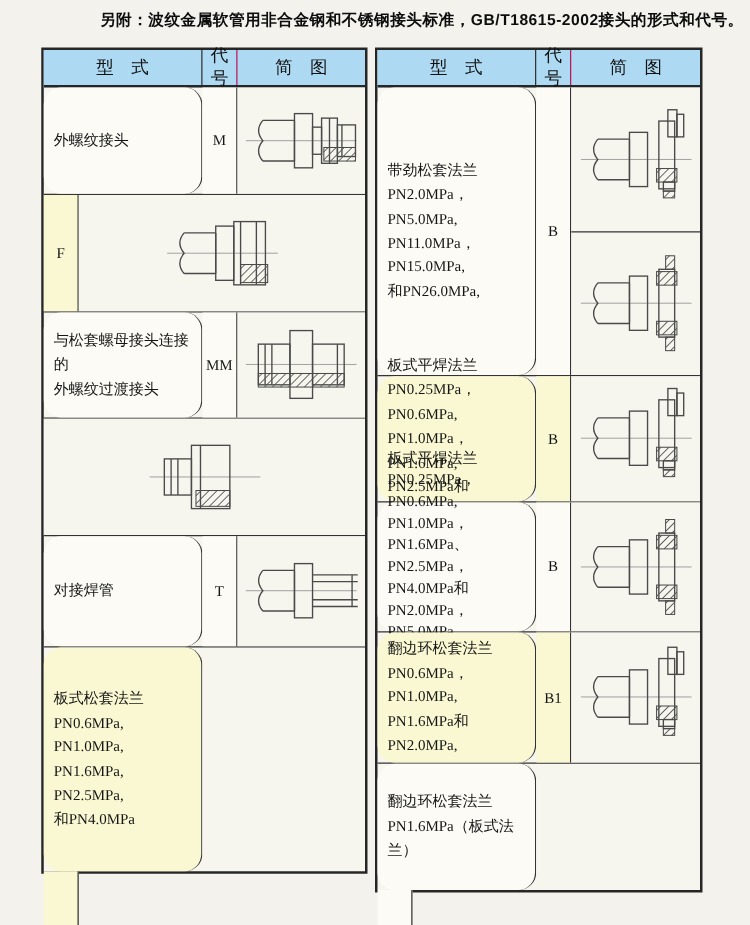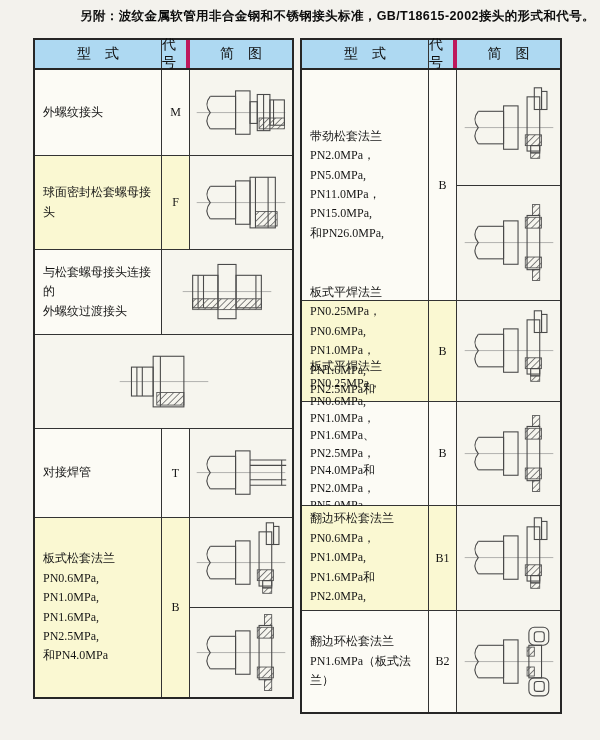--- a/index.html
+++ b/index.html
@@ -23,30 +23,30 @@
   .tbl-right{left:300px;width:262px;}
   .hrow{
     display:flex;height:30px;background:#aed9f2;
     border-bottom:2px solid #262626;
   }
   .hcell{
     display:flex;align-items:center;justify-content:center;
     font-size:14px;color:#101010;
   }
   .hcell.htype{width:127px;border-right:1px solid #333;}
-  .hcell.hcode{width:28px;border-right:4px solid #be185d;}
+  .hcell.hcode{width:28px;border-right:1px solid #be185d;text-align:center;}
   .hcell.hdiag{flex:1;text-align:right;}
   .row{display:flex;border-bottom:1px solid #333;}
-  .row:last-child{border-bottom:none;}
+  .row:last-child{border-bottom:none;flex-direction:column;}
   .cell{min-height:100%;}
   .type{
     width:127px;border-right:1px solid #333;background:#fcfbf5;
     display:flex;align-items:center;
     padding:4px 3px 4px 8px;
-    font-size:12px;line-height:1.62;white-space:pre-line;
+    font-size:12px;line-height:1.62;white-space:pre-line;border-radius:14px;
   }
   .code{
     width:28px;border-right:1px solid #333;background:#fcfbf5;
     display:flex;align-items:center;justify-content:center;
     font-size:12px;
   }
   .schem{
     flex:1;background:#f6f5ee;
     display:flex;align-items:center;justify-content:center;
   }
@@ -96,21 +96,20 @@
             <line x1="77" y1="26" x2="77" y2="66" class="ln"></line>
             <rect x="84" y="32" width="16" height="28" class="ln"></rect>
             <line x1="88" y1="32" x2="88" y2="60" class="ln"></line>
             <rect x="72" y="52" width="28" height="12" fill="url(#hp)" stroke="#4a4a4a" stroke-width="0.9"></rect>
           </svg>
         </span>
     </div>
   </div>
 
   <div class="row hl" style="height:94px">
-    <div class="cell type">球面密封松套螺母接头</div>
     <div class="cell code">F</div>
     <div class="cell schem">
       <span class="fit">
           <svg viewBox="0 0 104 92" xmlns="http://www.w3.org/2000/svg">
             <line x1="3" y1="46" x2="101" y2="46" class="cl"></line>
             <path d="M18,28 C13,34 13,40 18,46 C13,52 13,58 18,64" class="ln"></path>
             <line x1="18" y1="28" x2="46" y2="28" class="ln"></line>
             <line x1="18" y1="64" x2="46" y2="64" class="ln"></line>
             <line x1="46" y1="28" x2="46" y2="64" class="ln"></line>
             <rect x="46" y="22" width="16" height="48" class="ln"></rect>
@@ -119,20 +118,21 @@
             <line x1="82" y1="18" x2="82" y2="74" class="ln"></line>
             <rect x="68" y="56" width="24" height="16" fill="url(#hp)" stroke="#4a4a4a" stroke-width="0.9"></rect>
           </svg>
         </span>
     </div>
   </div>
 
   <div class="row" style="height:85px">
     <div class="cell type">与松套螺母接头连接的
 外螺纹过渡接头</div>
+    <div class="cell code">MM</div>
     <div class="cell schem">
       <span class="fit">
           <svg viewBox="0 0 104 92" xmlns="http://www.w3.org/2000/svg">
             <line x1="3" y1="46" x2="101" y2="46" class="cl"></line>
             <rect x="14" y="28" width="28" height="36" class="ln"></rect>
             <line x1="20" y1="28" x2="20" y2="64" class="ln"></line>
             <line x1="26" y1="28" x2="26" y2="64" class="ln"></line>
             <rect x="42" y="16" width="20" height="60" class="ln"></rect>
             <rect x="62" y="28" width="28" height="36" class="ln"></rect>
             <line x1="84" y1="28" x2="84" y2="64" class="ln"></line>

